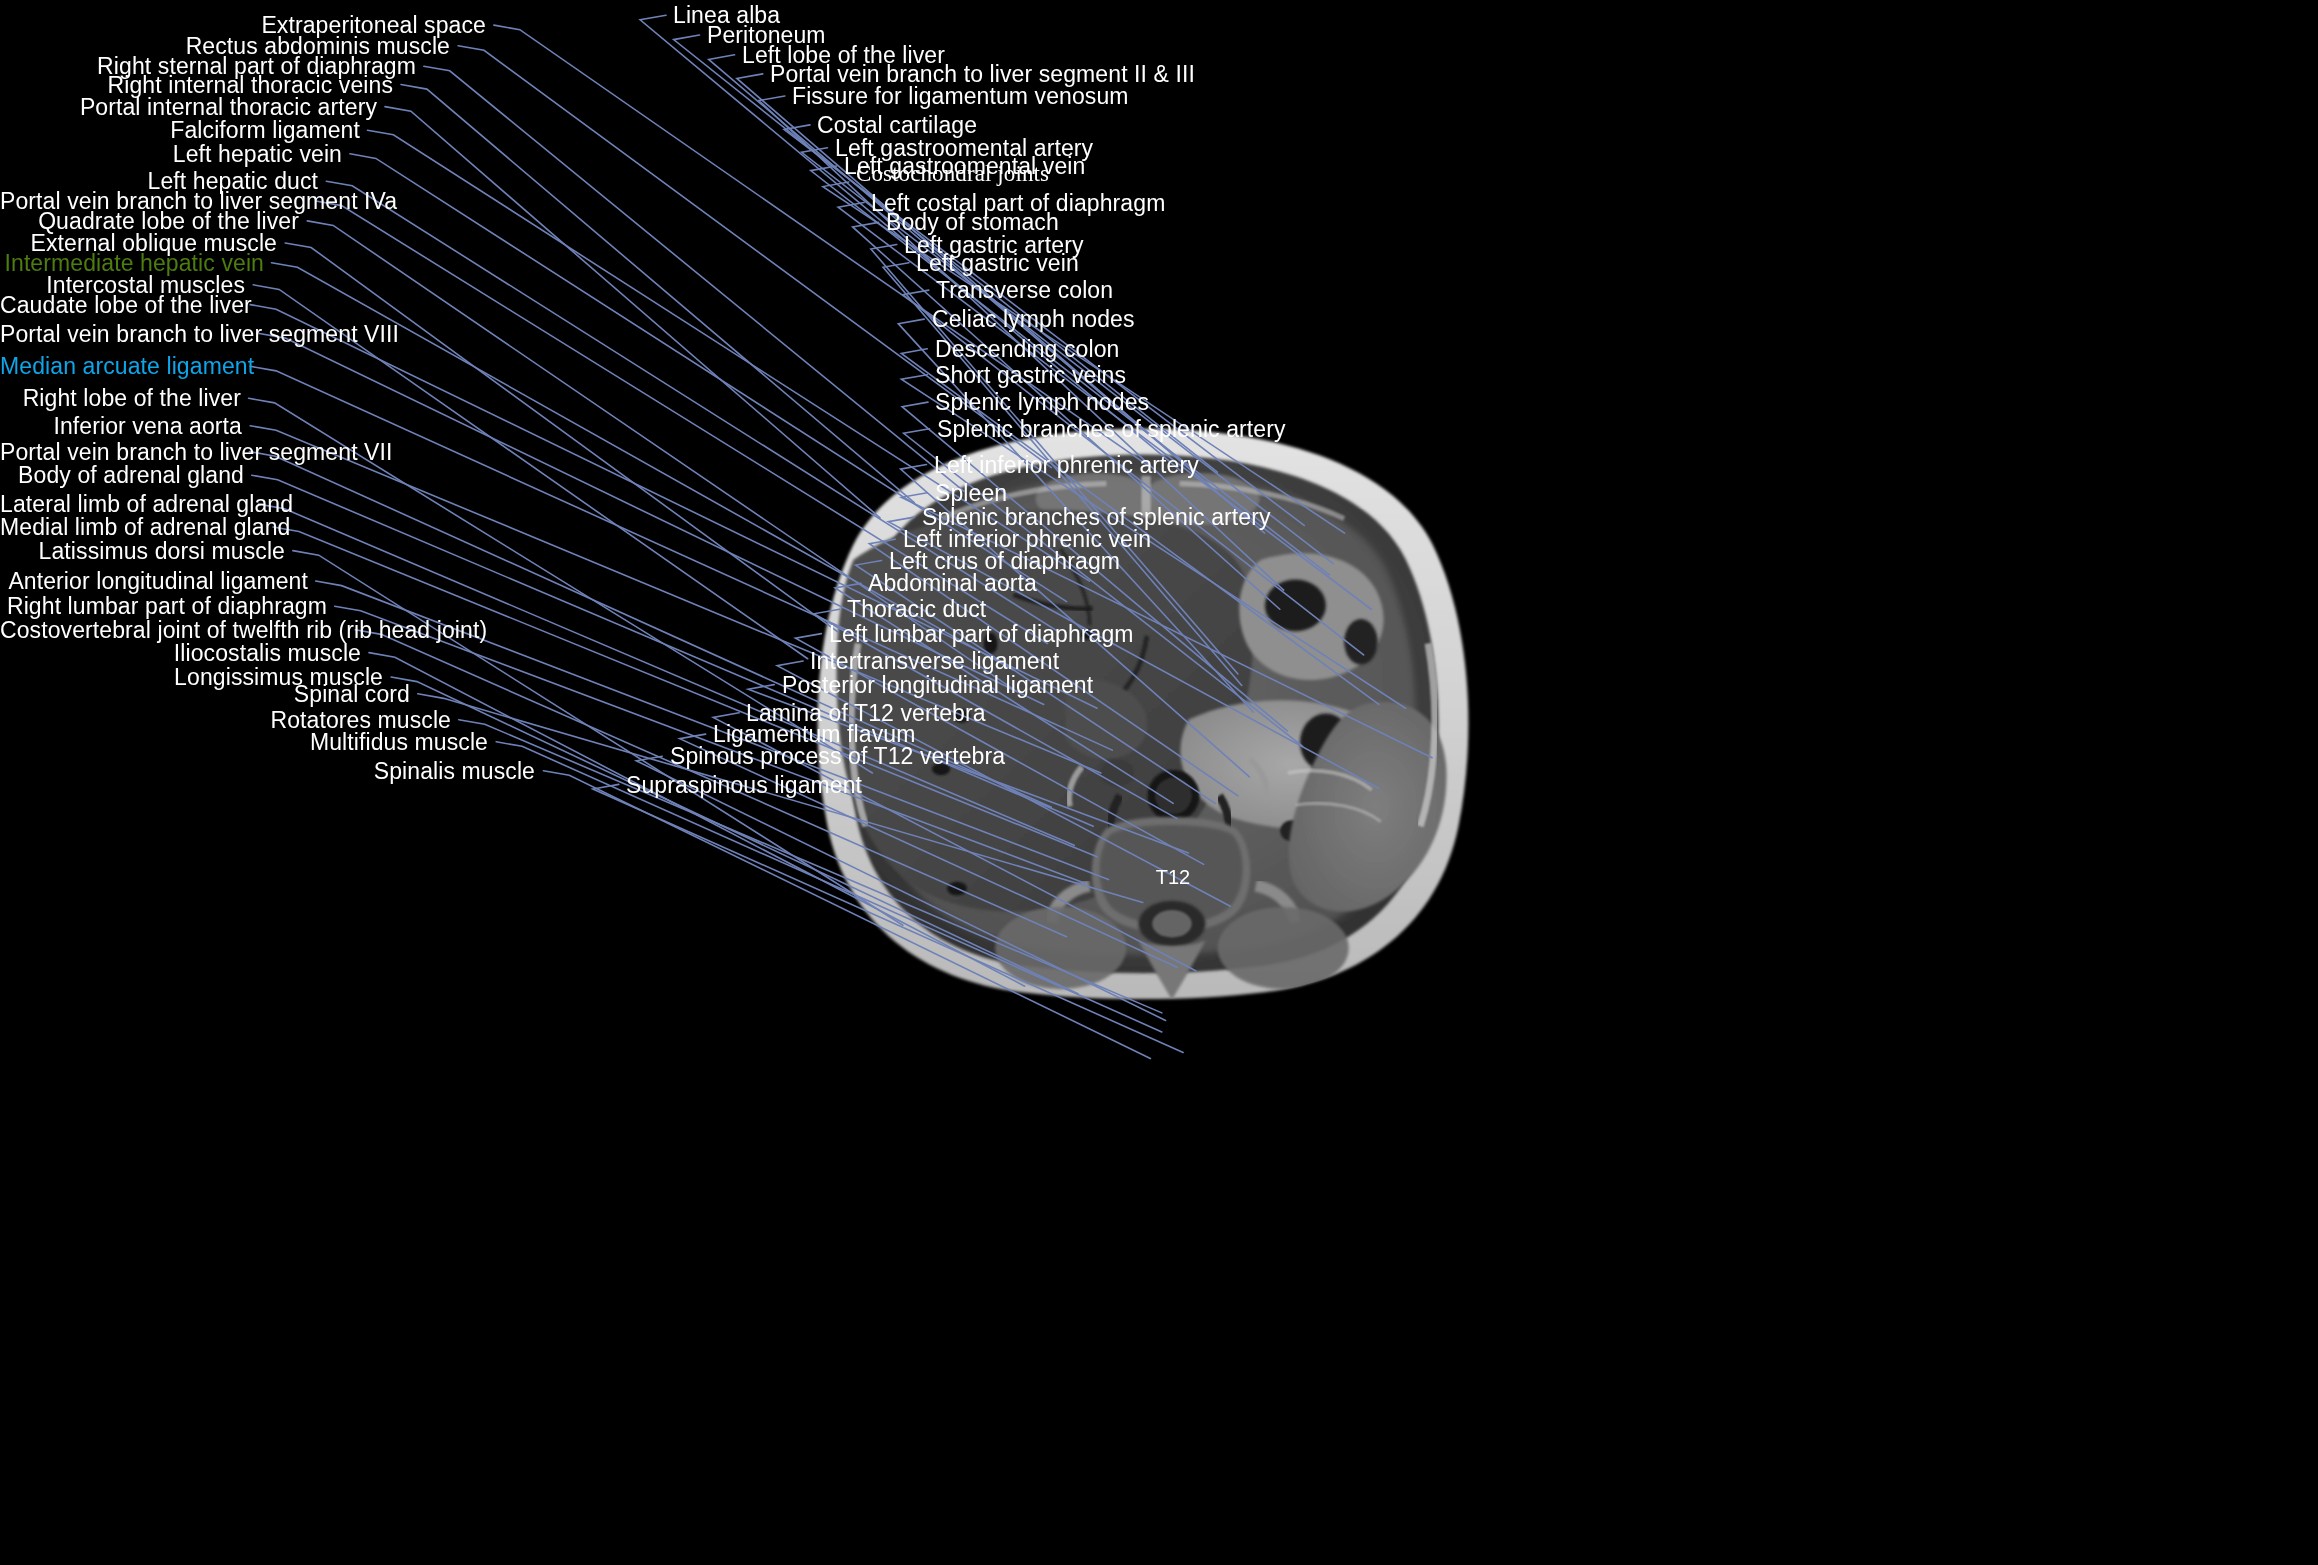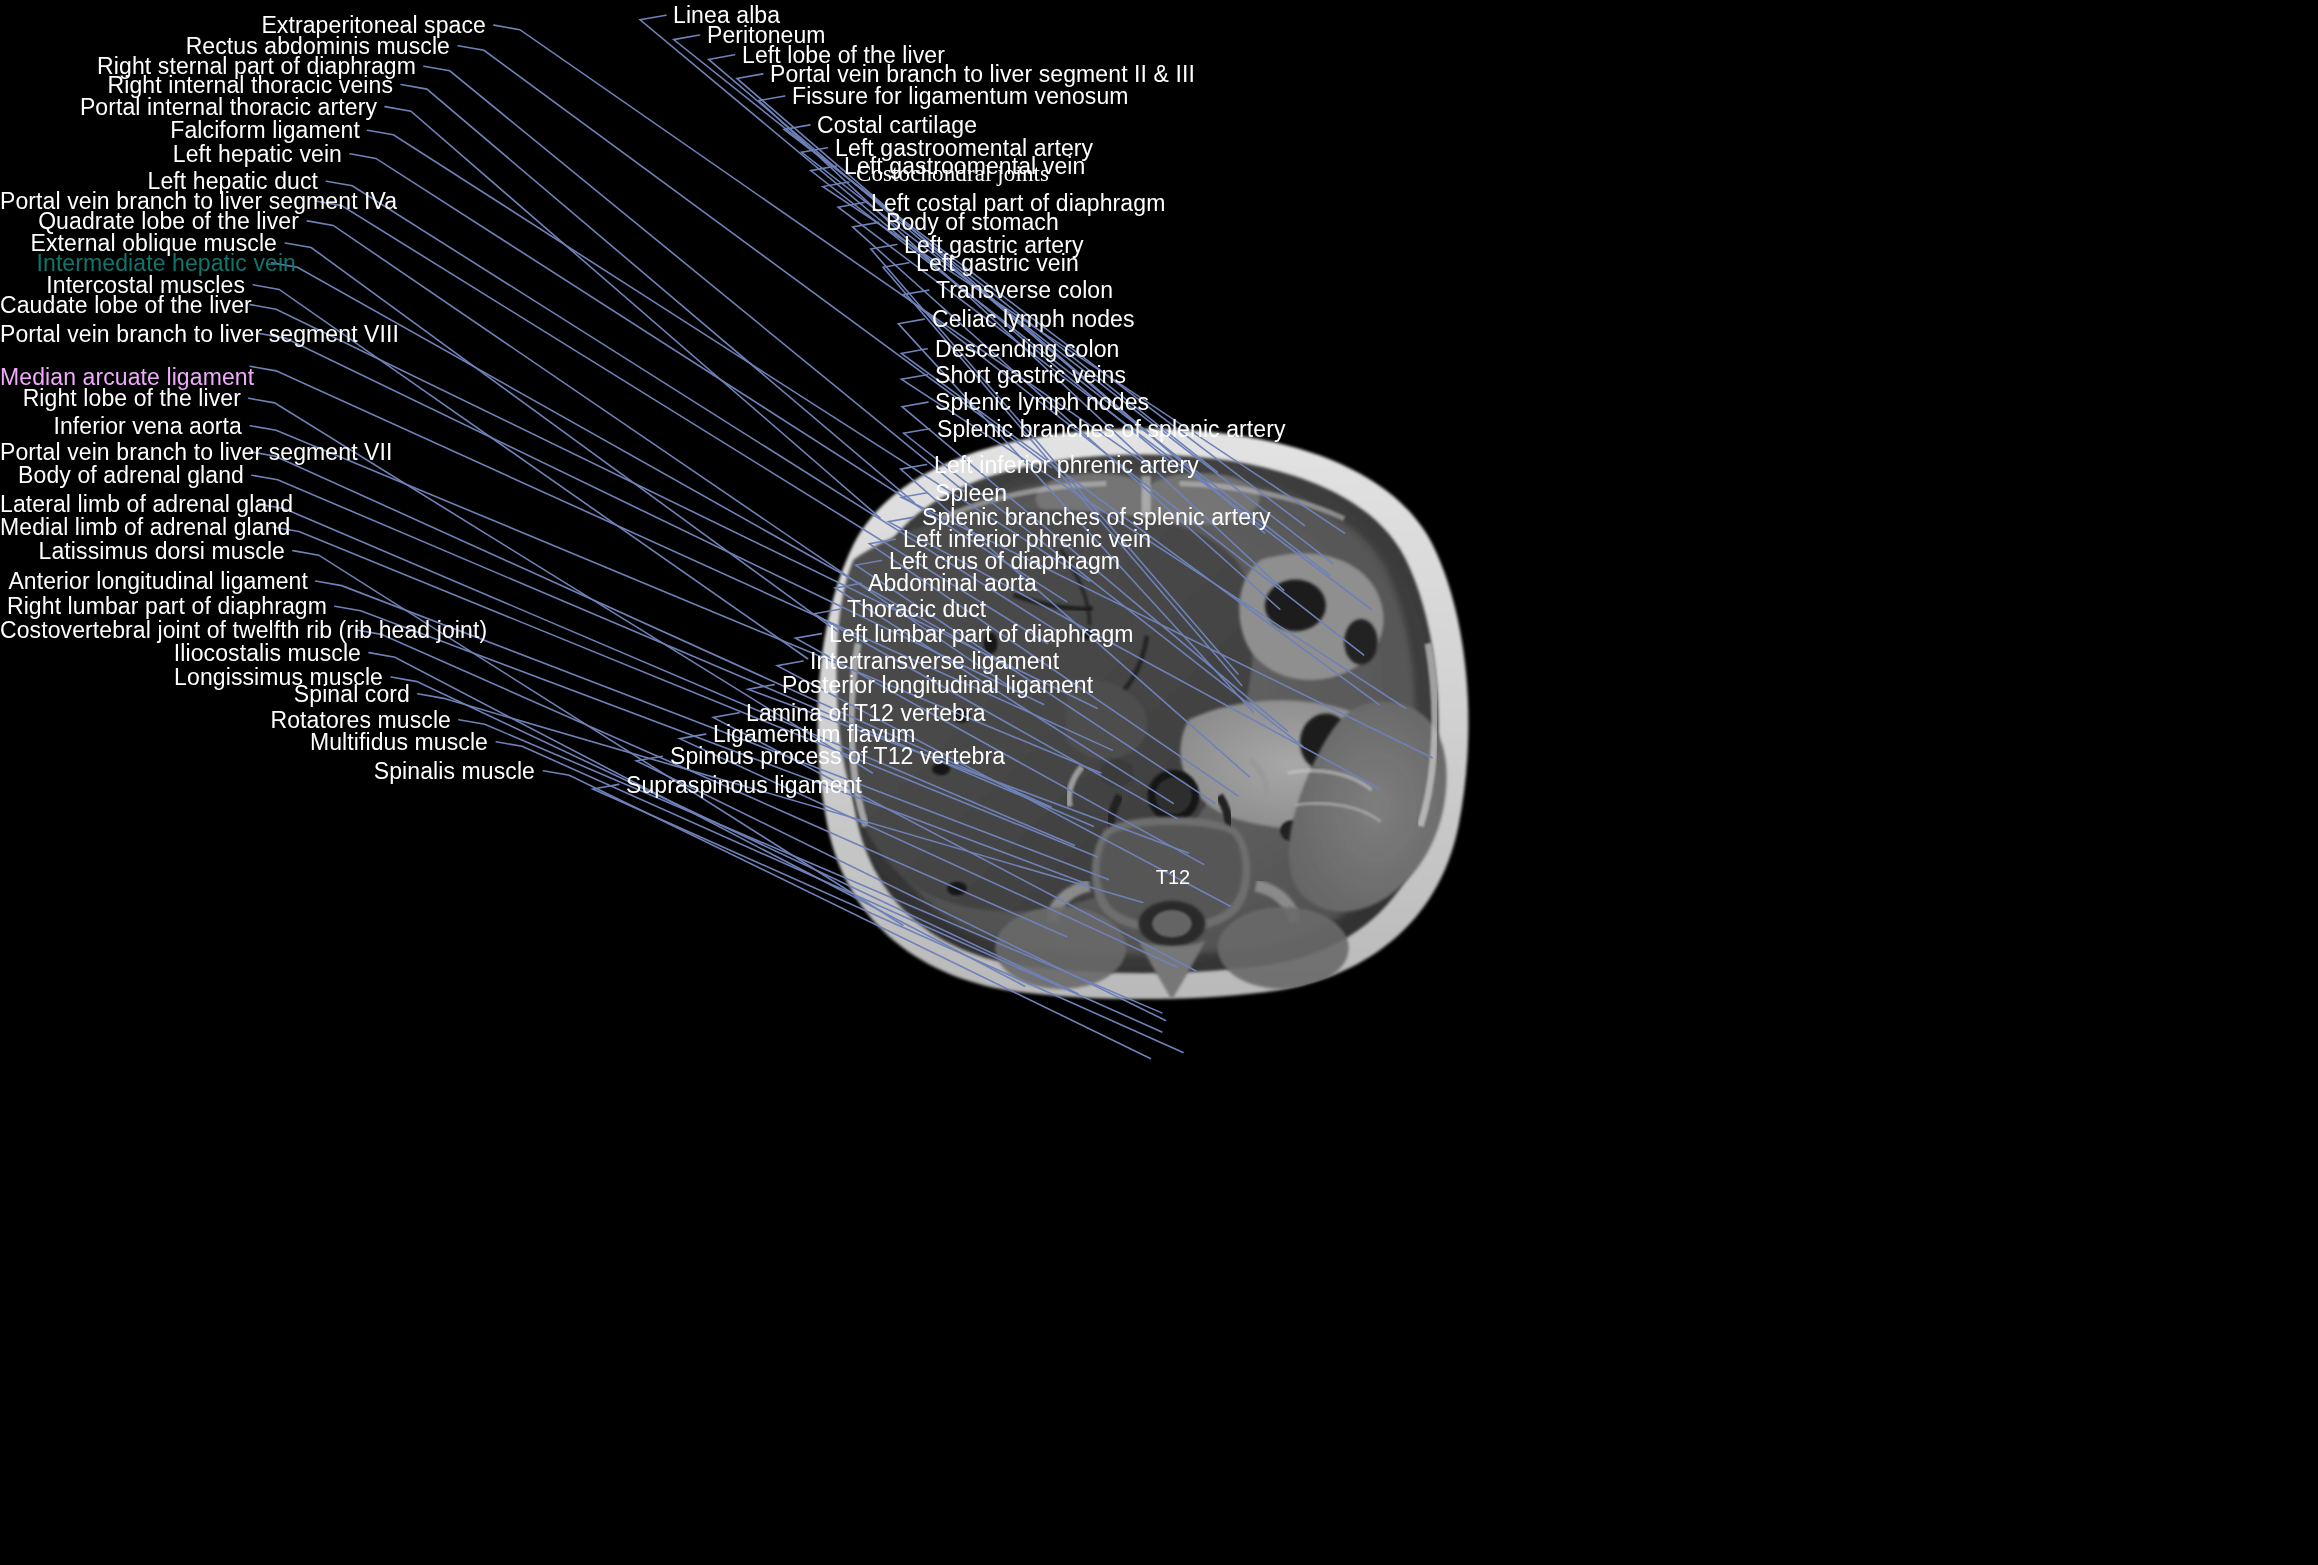--- a/index.html
+++ b/index.html
@@ -317,25 +317,25 @@
       <div class="label r" style="top: 46px; left: 0px; width: 450px; padding-right: 0px; color: rgb(255, 255, 255);">Rectus abdominis muscle</div>
       <div class="label r" style="top: 66px; left: 0px; width: 416px; padding-right: 0px; color: rgb(255, 255, 255);">Right sternal part of diaphragm</div>
       <div class="label r" style="top: 85px; left: 0px; width: 393px; padding-right: 0px; color: rgb(255, 255, 255);">Right internal thoracic veins</div>
       <div class="label r" style="top: 107px; left: 0px; width: 377px; padding-right: 0px; color: rgb(255, 255, 255);">Portal internal thoracic artery</div>
       <div class="label r" style="top: 130px; left: 0px; width: 360px; padding-right: 0px; color: rgb(255, 255, 255);">Falciform ligament</div>
       <div class="label r" style="top: 154px; left: 0px; width: 342px; padding-right: 0px; color: rgb(255, 255, 255);">Left hepatic vein</div>
       <div class="label r" style="top: 181px; left: 0px; width: 318px; padding-right: 0px; color: rgb(255, 255, 255);">Left hepatic duct</div>
       <div class="label r" style="top: 201px; left: 0px; width: 308px; padding-right: 0px; color: rgb(255, 255, 255);">Portal vein branch to liver segment IVa</div>
       <div class="label r" style="top: 221px; left: 0px; width: 299px; padding-right: 0px; color: rgb(255, 255, 255);">Quadrate lobe of the liver</div>
       <div class="label r" style="top: 243px; left: 0px; width: 277px; padding-right: 0px; color: rgb(255, 255, 255);">External oblique muscle</div>
-      <div class="label r" style="top: 263px; left: 0px; width: 264px; padding-right: 0px; color: #0f766e; margin-left: 32px;">Intermediate hepatic vein</div>
+      <div class="label r" style="top: 263px; left: 0px; width: 264px; padding-right: 0px; color: #4d7c0f;">Intermediate hepatic vein</div>
       <div class="label r" style="top: 285px; left: 0px; width: 245px; padding-right: 0px; color: rgb(255, 255, 255);">Intercostal muscles</div>
       <div class="label r" style="top: 305px; left: 0px; width: 242px; padding-right: 0px; color: rgb(255, 255, 255);">Caudate lobe of the liver</div>
       <div class="label r" style="top: 334px; left: 0px; width: 251px; padding-right: 0px; color: rgb(255, 255, 255);">Portal vein branch to liver segment VIII</div>
-      <div class="label r" style="top: 377px; left: 0px; width: 242px; padding-right: 0px; color: #f0abfc;">Median arcuate ligament</div>
+      <div class="label r" style="top: 366px; left: 0px; width: 242px; padding-right: 0px; color: #0ea5e9;">Median arcuate ligament</div>
       <div class="label r" style="top: 398px; left: 0px; width: 241px; padding-right: 0px; color: rgb(255, 255, 255);">Right lobe of the liver</div>
       <div class="label r" style="top: 426px; left: 0px; width: 242px; padding-right: 0px; color: rgb(255, 255, 255);">Inferior vena aorta</div>
       <div class="label r" style="top: 452px; left: 0px; width: 241px; padding-right: 0px; color: rgb(255, 255, 255);">Portal vein branch to liver segment VII</div>
       <div class="label r" style="top: 475px; left: 0px; width: 244px; padding-right: 0px; color: rgb(255, 255, 255);">Body of adrenal gland</div>
       <div class="label r" style="top: 504px; left: 0px; width: 251px; padding-right: 0px; color: rgb(255, 255, 255);">Lateral limb of adrenal gland</div>
       <div class="label r" style="top: 527px; left: 0px; width: 265px; padding-right: 0px; color: rgb(255, 255, 255);">Medial limb of adrenal gland</div>
       <div class="label r" style="top: 551px; left: 0px; width: 285px; padding-right: 0px; color: rgb(255, 255, 255);">Latissimus dorsi muscle</div>
       <div class="label r" style="top: 581px; left: 0px; width: 308px; padding-right: 0px; color: rgb(255, 255, 255);">Anterior longitudinal ligament</div>
       <div class="label r" style="top: 606px; left: 0px; width: 327px; padding-right: 0px; color: rgb(255, 255, 255);">Right lumbar part of diaphragm</div>
       <div class="label r" style="top: 630px; left: 0px; width: 347px; padding-right: 0px; color: rgb(255, 255, 255);">Costovertebral joint of twelfth rib (rib head joint)</div>

